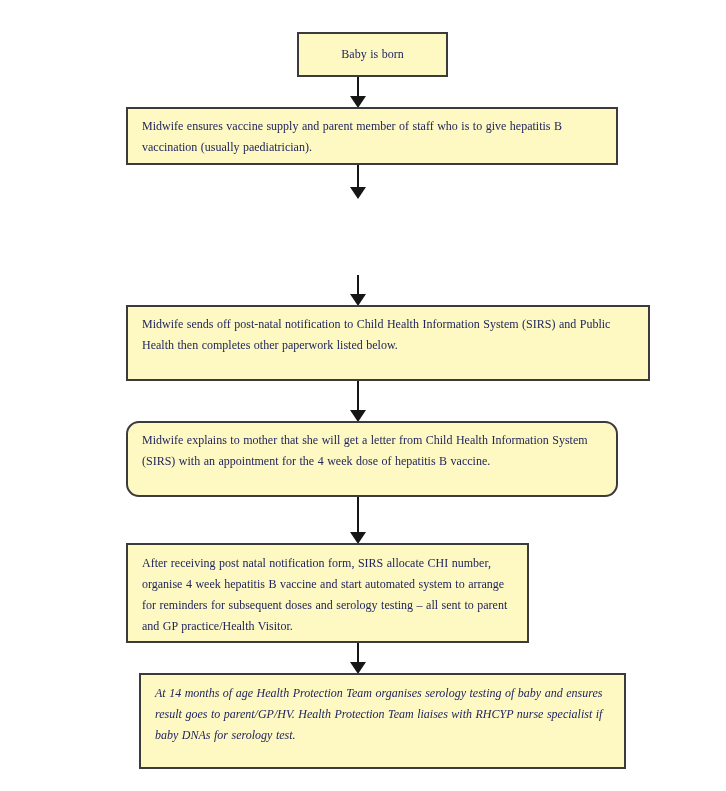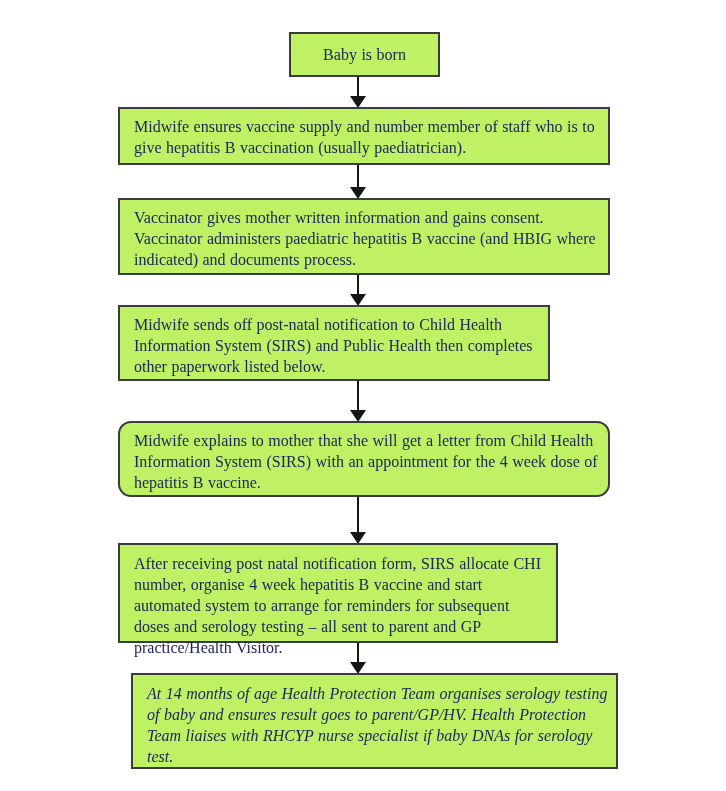--- a/index.html
+++ b/index.html
@@ -12,42 +12,43 @@
     width: 726px;
     height: 791px;
     background: #ffffff;
     overflow: hidden;
     font-family: "Liberation Serif", "DejaVu Serif", serif;
   }
   .node {
     position: absolute;
     box-sizing: border-box;
     border: 2px solid #3b3b3b;
-    background: #bef264;
+    background: #fef9c3;
     color: #21265c;
-    font-size: 16px;
+    font-size: 12px;
     line-height: 21px;
     padding: 7px 8px 0 14px;
     text-align: left;
     word-spacing: 0.5px;
+    margin-left: 8px;
   }
   .node.start {
     display: flex;
     align-items: center;
     justify-content: center;
     padding: 0;
     text-align: center;
   }
   
   .n1 { left: 289px; top: 32px;  width: 151px; height: 45px; }
   .n2 { left: 118px; top: 107px; width: 492px; height: 58px; }
   .n3 { left: 118px; top: 198px; width: 492px; height: 77px; }
-  .n4 { left: 118px; top: 305px; width: 432px; height: 76px; }
+  .n4 { left: 118px; top: 305px; width: 524px; height: 76px; }
   .n5 { left: 118px; top: 421px; width: 492px; height: 76px; border-radius: 13px; }
-  .n6 { left: 118px; top: 543px; width: 440px; height: 100px; padding-top: 8px; }
+  .n6 { left: 118px; top: 543px; width: 403px; height: 100px; padding-top: 8px; }
   .n7 { left: 131px; top: 673px; width: 487px; height: 96px;  padding-top: 8px; font-style: italic; }
 
   .arrow {
     position: absolute;
     left: 350px;
     width: 16px;
   }
   .arrow .shaft {
     position: absolute;
     left: 50%;
@@ -80,28 +81,27 @@
 
 <div id="page">
 
   <div class="node start n1">Baby is born</div>
 
   <div class="arrow a1">
     <span class="shaft"></span>
     <span class="head"></span>
   </div>
 
-  <div class="node n2">Midwife ensures vaccine supply and number member of staff who is to give hepatitis B vaccination (usually paediatrician).</div>
+  <div class="node n2">Midwife ensures vaccine supply and parent member of staff who is to give hepatitis B vaccination (usually paediatrician).</div>
 
   <div class="arrow a2">
     <span class="shaft"></span>
     <span class="head"></span>
   </div>
 
-  <div class="node n3">Vaccinator gives mother written information and gains consent. Vaccinator administers paediatric hepatitis B vaccine (and HBIG where indicated) and documents process.</div>
 
   <div class="arrow a3">
     <span class="shaft"></span>
     <span class="head"></span>
   </div>
 
   <div class="node n4">Midwife sends off post-natal notification to Child Health Information System (SIRS) and Public Health then completes other paperwork listed below.</div>
 
   <div class="arrow a4">
     <span class="shaft"></span>

